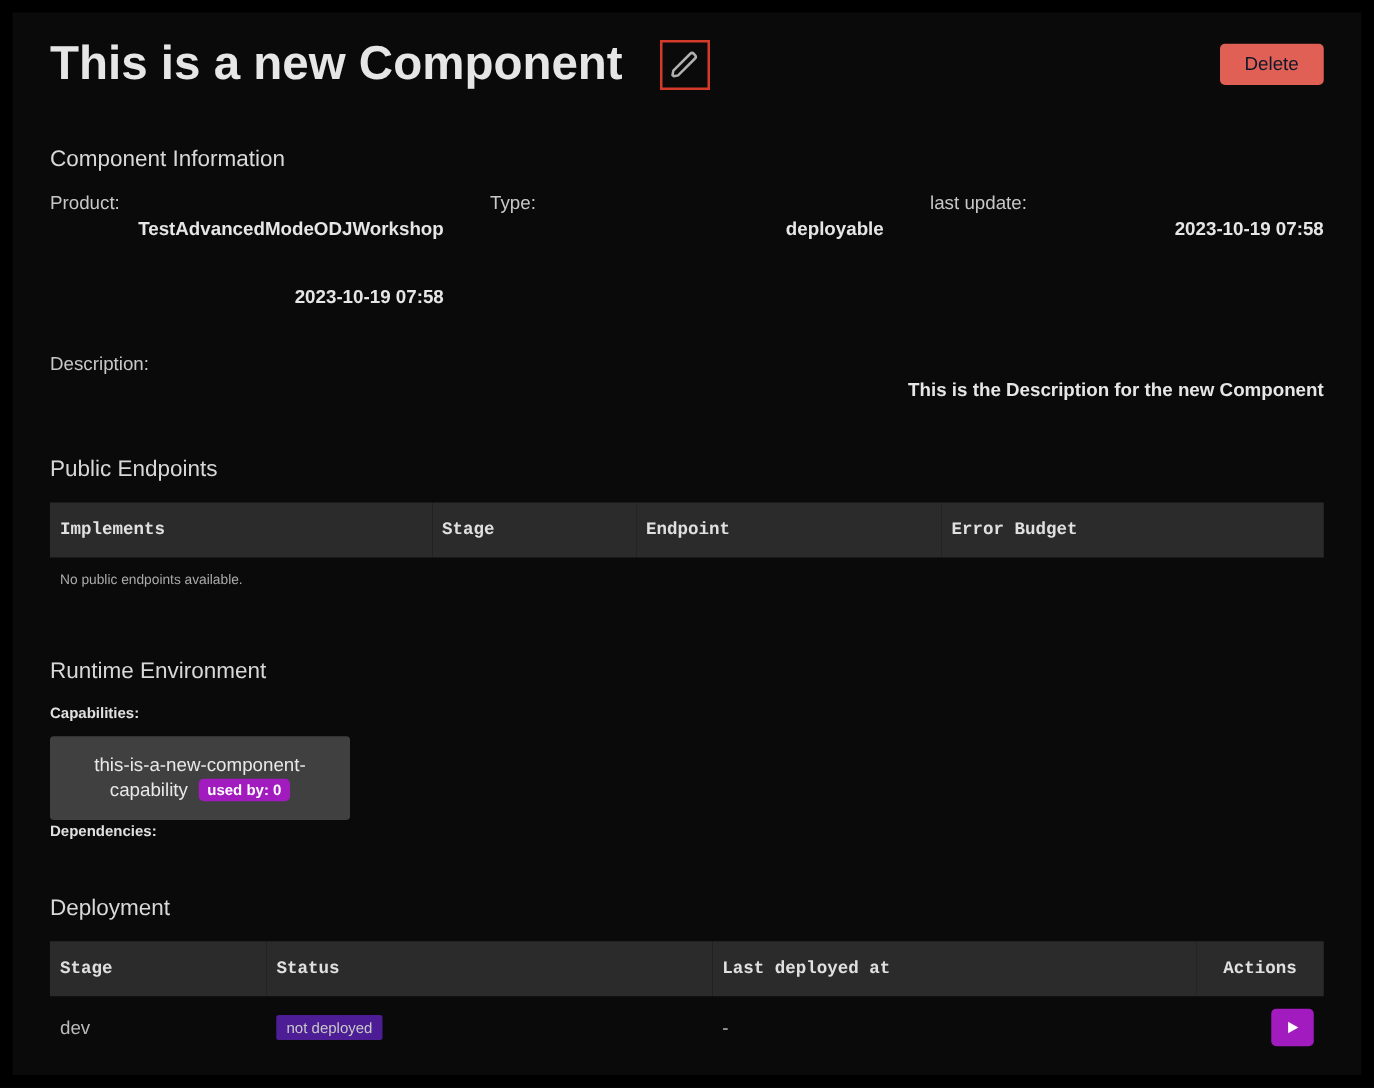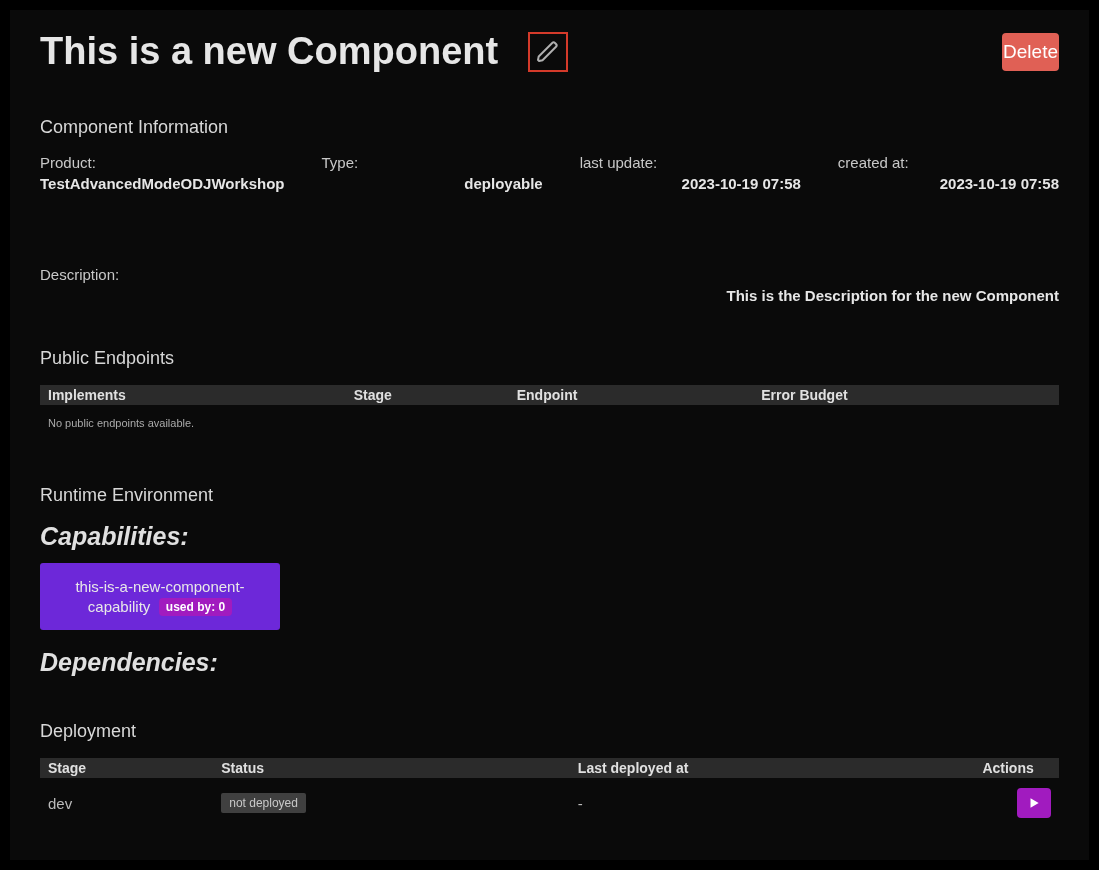--- a/index.html
+++ b/index.html
@@ -38,37 +38,37 @@
     border: 2px solid #d43a2a;
     padding: 6px;
     display: inline-flex;
     align-items: center;
     justify-content: center;
     cursor: pointer;
   }
   .edit-box svg { width: 24px; height: 24px; stroke: #b0b0b0; fill: none; stroke-width: 2; }
   .btn-delete {
     background: #e06055;
-    color: #ffffff;
+    color: #0f172a;
     border: none;
-    padding: 8px 1px;
-    font-size: 19px;
+    padding: 8px 20px;
+    font-size: 15px;
     border-radius: 4px;
     cursor: pointer;
   }
   h2.section-title {
     font-size: 18px;
     font-weight: 400;
     color: #d8d8d8;
     margin-top: 44px;
     margin-bottom: 16px;
   }
   .info-grid {
     display: grid;
-    grid-template-columns: 1fr 1fr 1fr 1fr;
+    grid-template-columns: 1fr 1fr 1fr;
     row-gap: 20px;
     column-gap: 20px;
     gap: 37px;
   }
   .info-item .label {
     font-size: 15px;
     color: #c8c8c8;
     margin-bottom: 4px;
   }
   .info-item .value {
@@ -82,39 +82,39 @@
     width: 100%;
     border-collapse: collapse;
     margin-top: 6px;
   }
   thead tr { background: #2b2b2b; }
   th {
     text-align: left;
     font-weight: 700;
     font-size: 14px;
     color: #e0e0e0;
-    padding: 2px 8px;
+    padding: 14px 8px;
+    font-family: Liberation Mono, monospace;
   }
   th.right { text-align: center; }
   .empty-row td {
     padding: 12px 8px;
     color: #aaa;
     font-size: 11px;
   }
   h3.sub-title {
-    font-size: 25px;
+    font-size: 12px;
     font-weight: 700;
     color: #e0e0e0;
     margin-top: 10px;
     margin-bottom: 12px;
-    font-style: italic;
   }
   .capability-card {
     display: inline-block;
-    background: #6d28d9;
+    background: #404040;
     padding: 14px 18px;
     border-radius: 3px;
     text-align: center;
     max-width: 240px;
     cursor: pointer;
   }
   .capability-card .cap-name {
     color: #e8e8e8;
     font-size: 15px;
     line-height: 1.3;
@@ -131,21 +131,21 @@
     vertical-align: middle;
   }
   .deploy-row td {
     padding: 10px 8px;
     color: #bbb;
     font-size: 15px;
     vertical-align: middle;
   }
   .status-pill {
     display: inline-block;
-    background: #404040;
+    background: #4c1d95;
     color: #c8c8c8;
     font-size: 12px;
     padding: 3px 8px;
     border-radius: 2px;
   }
   .action-btn {
     background: #a11bbf;
     border: none;
     border-radius: 4px;
     width: 34px;
@@ -183,21 +183,20 @@
     </div>
     <div class="info-item">
       <div class="label">Type:</div>
       <div class="value">deployable</div>
     </div>
     <div class="info-item">
       <div class="label">last update:</div>
       <div class="value">2023-10-19 07:58</div>
     </div>
     <div class="info-item">
-      <div class="label">created at:</div>
       <div class="value">2023-10-19 07:58</div>
     </div>
     <div></div>
       <div></div>
     <div class="info-item info-full">
       <div class="label">Description:</div>
       <div class="value">This is the Description for the new Component</div>
     </div>
   </div>
 
@@ -217,21 +216,21 @@
       </tr>
     </tbody>
   </table>
 
   <h2 class="section-title">Runtime Environment</h2>
   <h3 class="sub-title">Capabilities:</h3>
   <div class="capability-card">
     <span class="cap-name">this-is-a-new-component-capability</span>
     <span class="badge">used by: 0</span>
   </div>
-  <h3 class="sub-title" style="margin-top:18px">Dependencies:</h3>
+  <h3 class="sub-title" style="margin-top:2px">Dependencies:</h3>
 
   <h2 class="section-title">Deployment</h2>
   <table>
     <thead>
       <tr>
         <th style="width:17%">Stage</th>
         <th style="width:35%">Status</th>
         <th>Last deployed at</th>
         <th class="right" style="width:10%">Actions</th>
       </tr>

